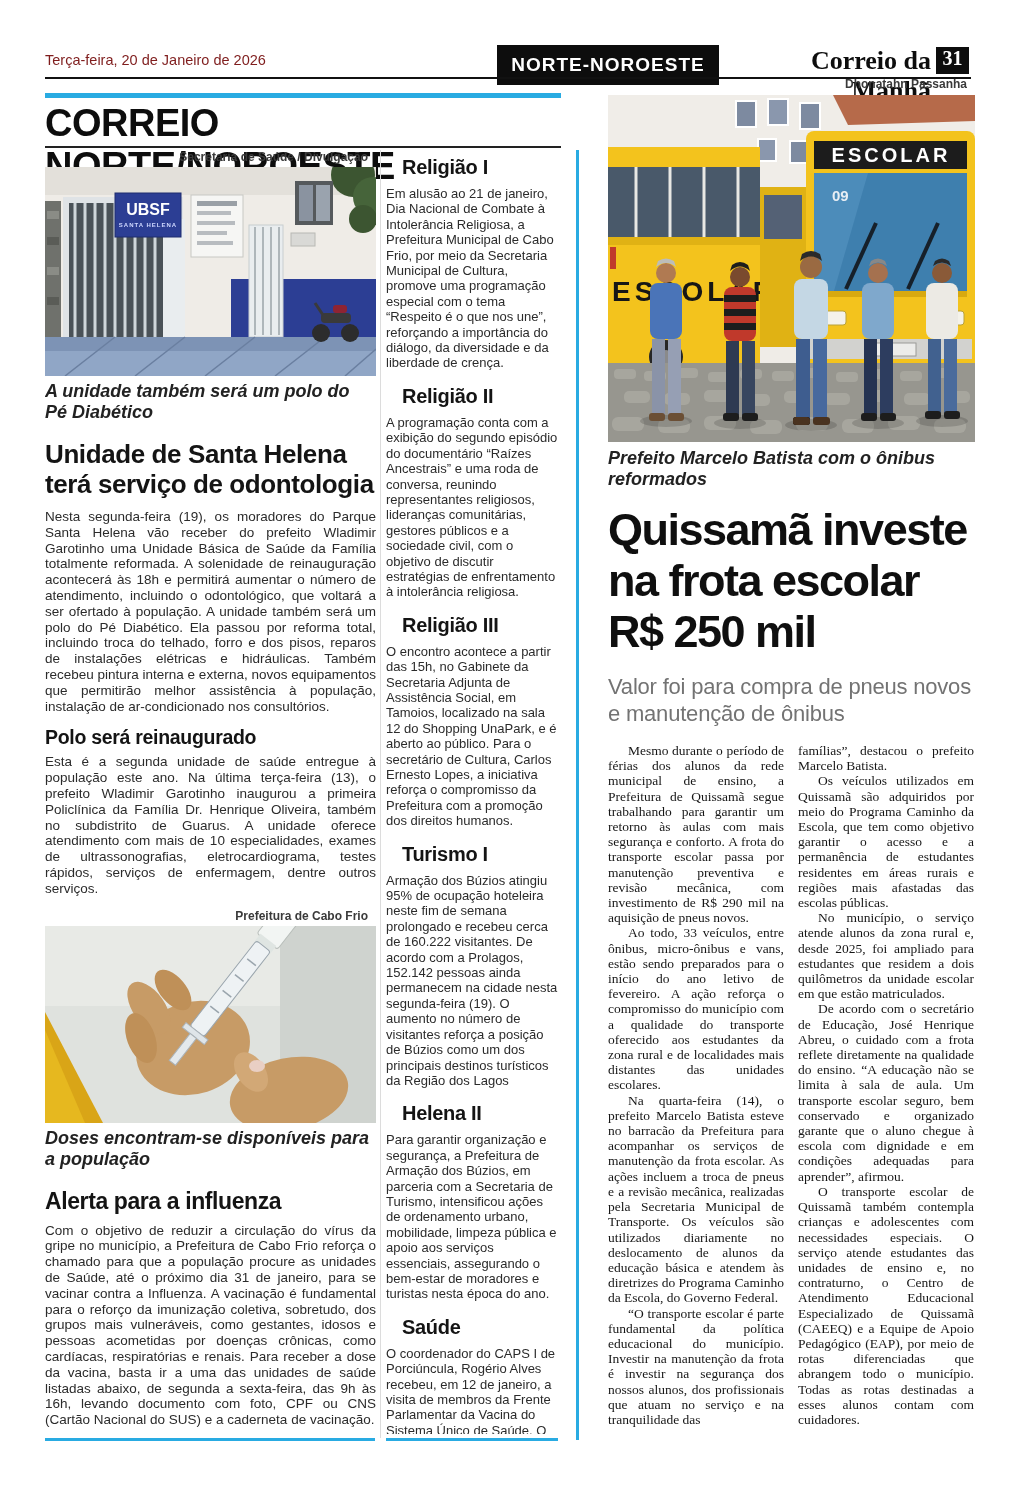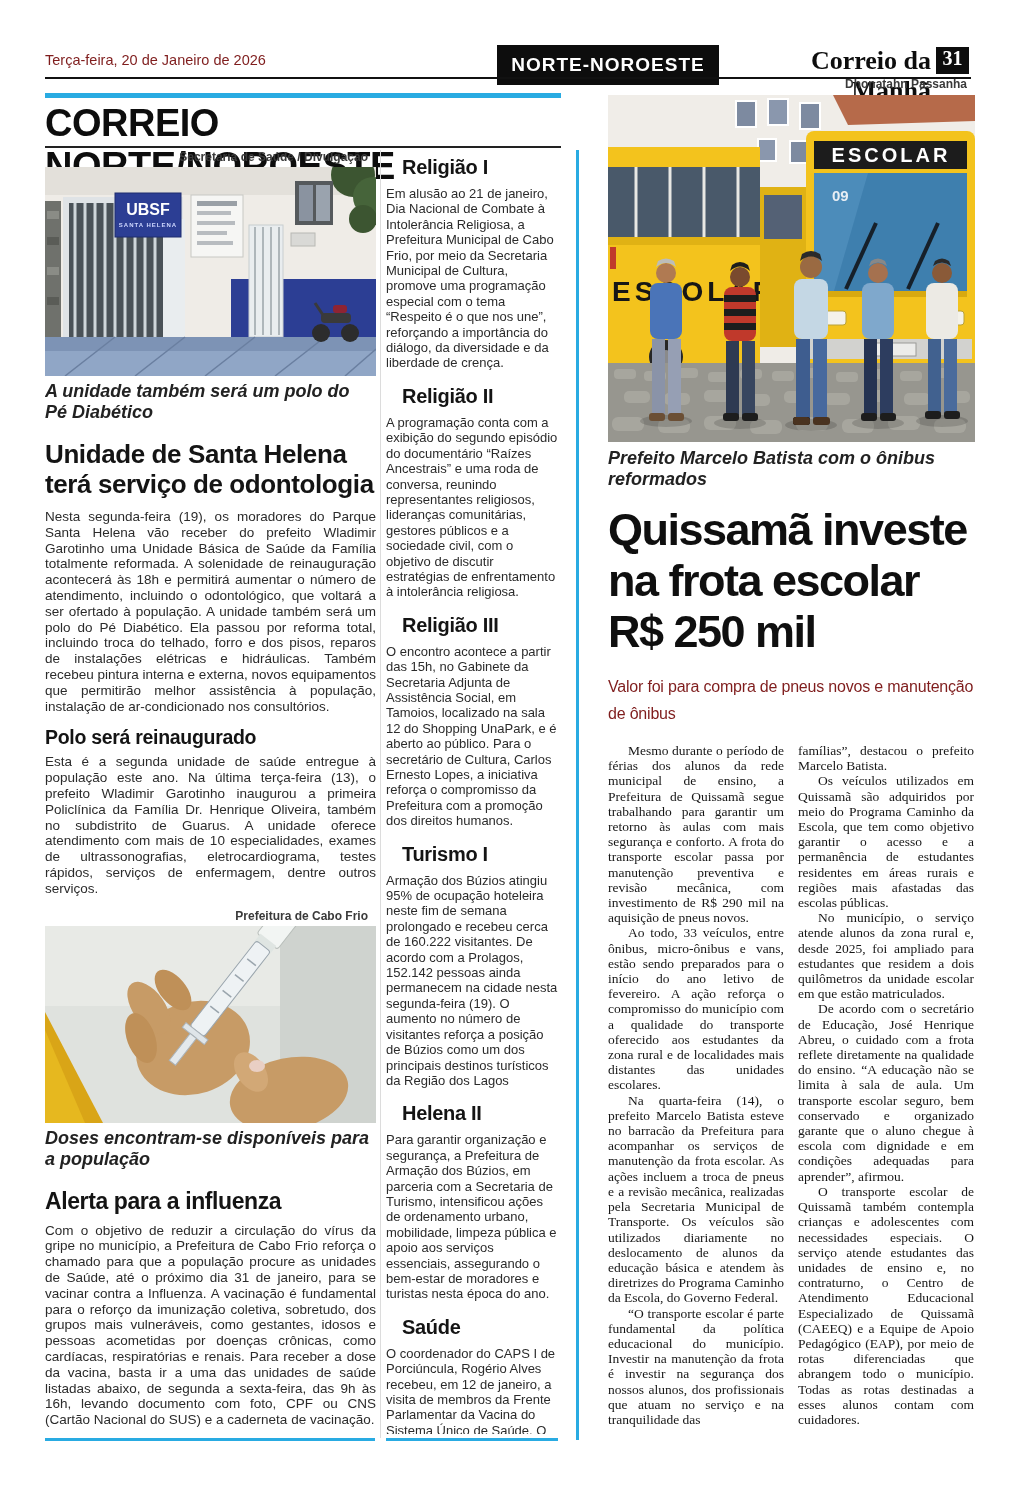--- a/index.html
+++ b/index.html
@@ -37,21 +37,21 @@
   .left-col h3{font-size:19.5px;font-weight:800;letter-spacing:-0.3px;color:#141414;margin:12px 0 5px;}
   .left-col p.body{font-size:13.5px;line-height:15.8px;color:#2b2b2b;margin:0;text-align:justify;}
   .mid-col h3{font-size:20px;font-weight:800;letter-spacing:-0.3px;color:#141414;margin:14px 16px 7px;}
   .mid-col h3:first-child{margin-top:6px;}
   .mid-col p{font-size:13px;line-height:15.4px;color:#2b2b2b;margin:0;}
   
   .right-col .credit{margin-bottom:4px;}
   .photo-frame{position:relative;width:100%;overflow:hidden;background:#ddd;}
   .right-col .caption{margin:6px 0 0;}
   .headline{font-size:45px;line-height:51px;font-weight:800;letter-spacing:-1.5px;color:#0f0f0f;margin:14px 0 16px;}
-  .subheadline{font-size:16px;line-height:27px;font-weight:400;color:#7f1d1d;margin:14px 0 0;letter-spacing:-0.2px;}
+  .subheadline{font-size:22px;line-height:27px;font-weight:400;color:#737373;margin:14px 0 0;letter-spacing:-0.2px;}
   .article-body{display:flex;gap:14px;margin-top:16px;height:708px;overflow:hidden;}
   .article-body .bcol{width:176px;}
   .article-body p{font-family:"Liberation Serif",serif;font-size:13.5px;line-height:15.2px;color:#161616;
                   margin:0;text-indent:20px;text-align:justify;}
   .article-body p.noindent{text-indent:0;}
   svg{display:block;}
 </style>
 </head>
 <body>
 

